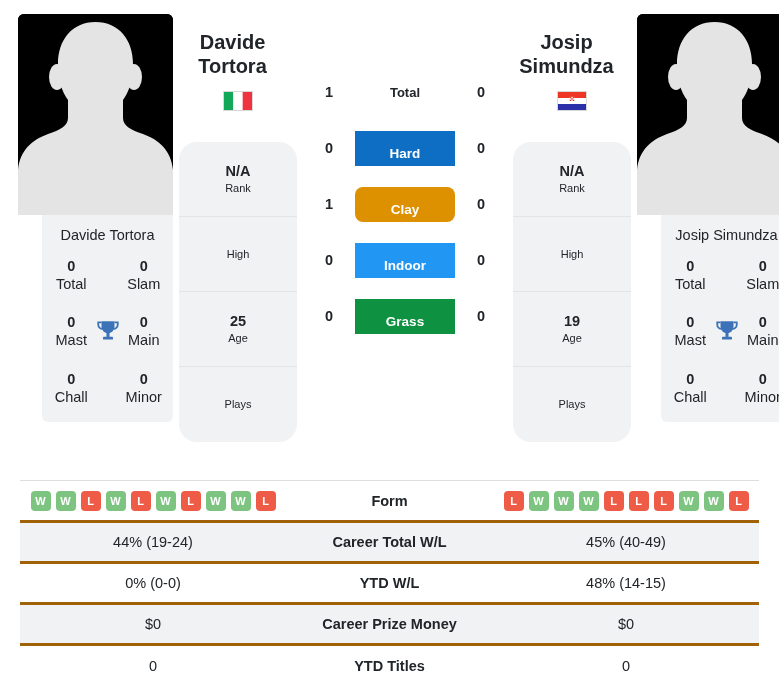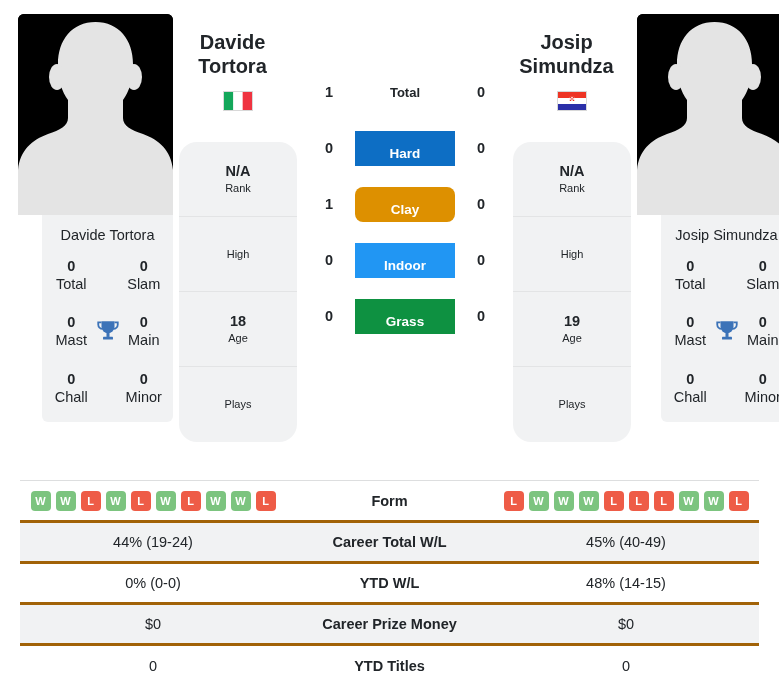--- a/index.html
+++ b/index.html
@@ -276,21 +276,21 @@
       </div>
       <div class="info-card">
         <div class="info-row">
           <div class="val">N/A</div>
           <div class="cap">Rank</div>
         </div>
         <div class="info-row">
           <div class="cap">High</div>
         </div>
         <div class="info-row">
-          <div class="val">18</div>
+          <div class="val">25</div>
           <div class="cap">Age</div>
         </div>
         <div class="info-row">
           <div class="cap">Plays</div>
         </div>
       </div>
     </div>
 
     <div class="h2h-col">
       <div class="h2h-row">

